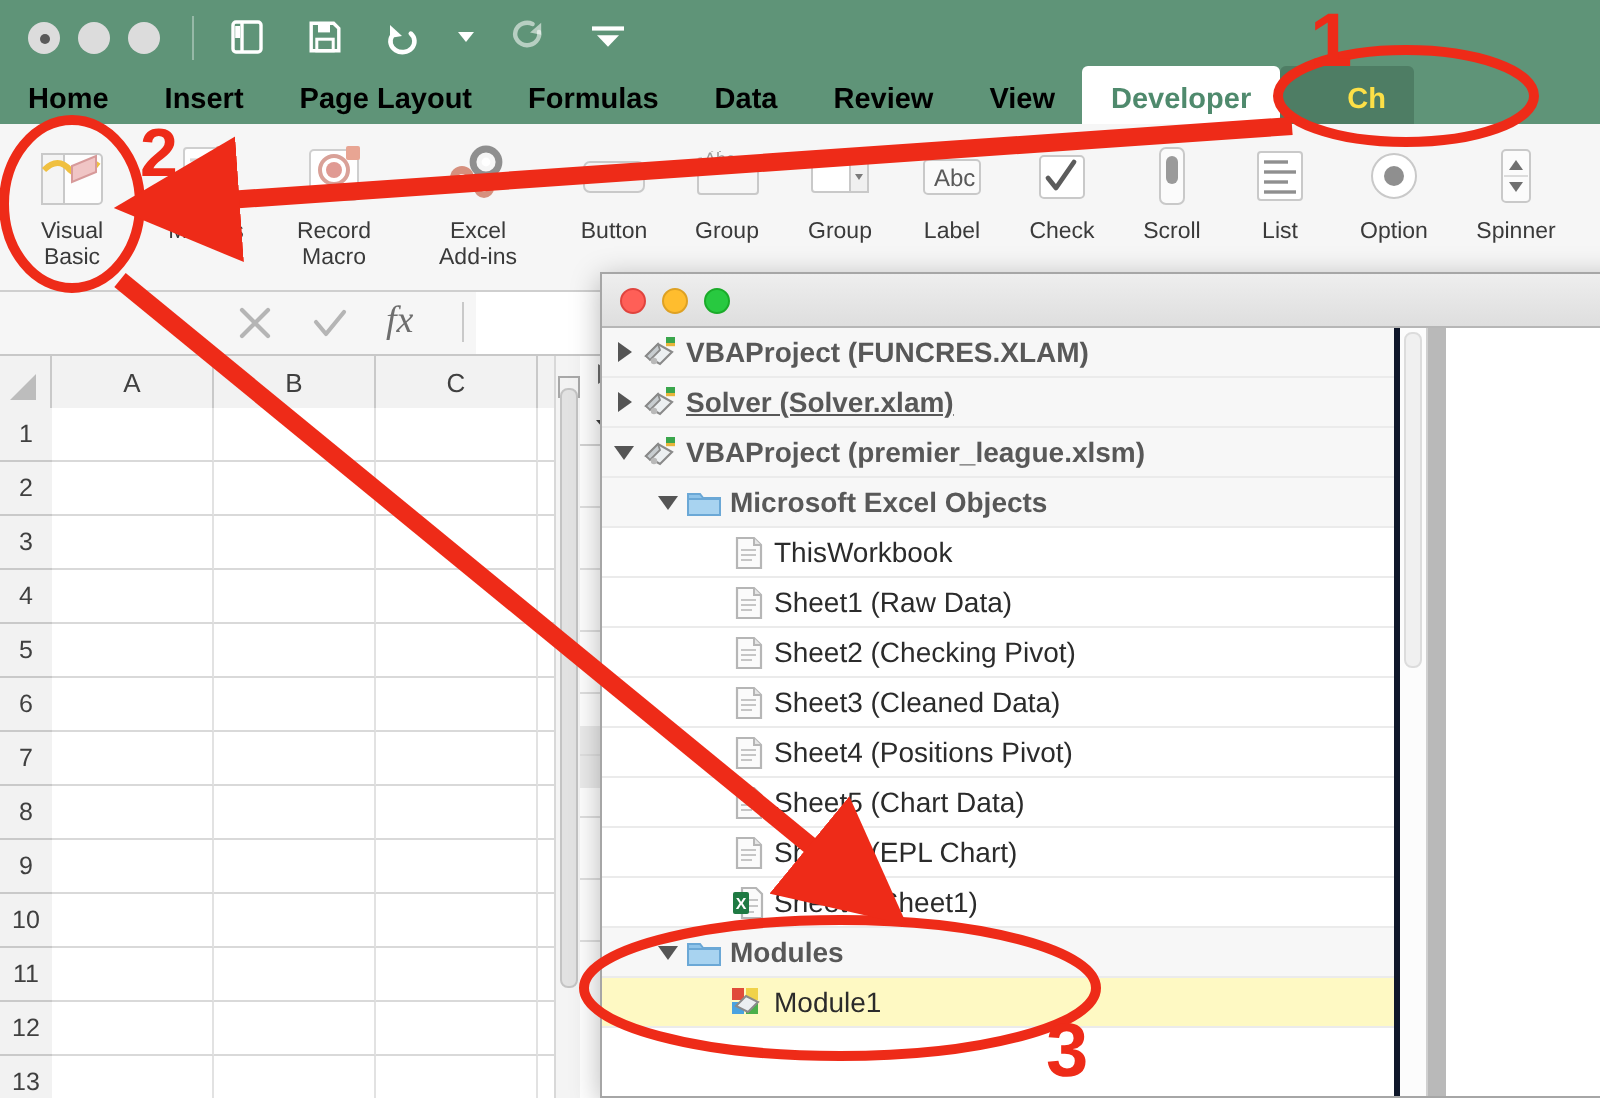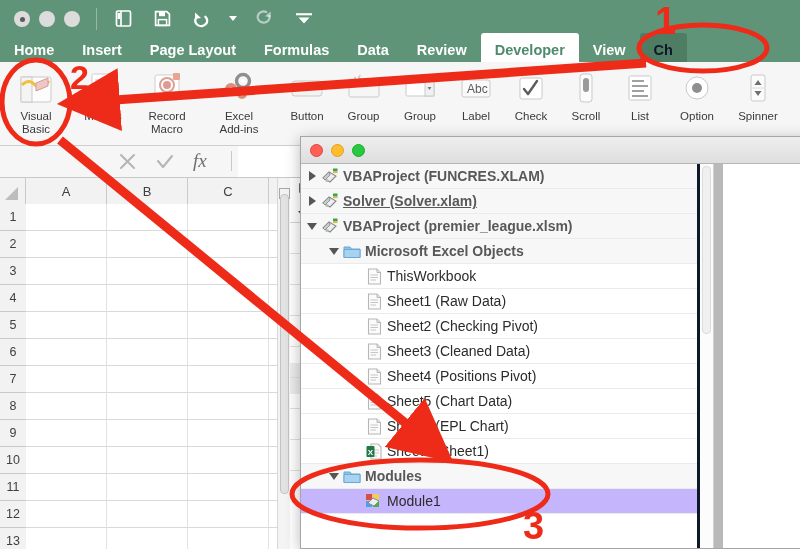--- a/index.html
+++ b/index.html
@@ -20,26 +20,26 @@
   .tl.first{display:flex;align-items:center;justify-content:center;}
   .tl.first::after{content:"";width:5px;height:5px;border-radius:50%;background:#5a5a5a;}
   .qat-sep{position:absolute;left:96px;top:8px;width:1px;height:22px;background:rgba(255,255,255,.35);}
   .qat{position:absolute;top:7px;left:112px;display:flex;align-items:center;gap:17px;}
   .qat-ic{width:22px;height:22px;display:flex;align-items:center;justify-content:center;color:#fff;}
   .qat-ic svg{display:block;}
   .caret{width:0;height:0;border-left:4px solid transparent;border-right:4px solid transparent;border-top:5px solid #fff;}
 
   
   .tabstrip{position:absolute;left:0;top:33px;height:29px;width:800px;display:flex;align-items:flex-end;}
-  .rtab{font-size:14.5px;font-weight:bold;color:#ffffff;padding:0 0 5px 0;line-height:1;white-space:nowrap;}
+  .rtab{font-size:14.5px;font-weight:bold;color:#000000;padding:0 0 5px 0;line-height:1;white-space:nowrap;}
   .rtab-wrap{height:29px;display:flex;align-items:flex-end;padding:0 14px;box-sizing:border-box;}
   .rtab-wrap.active{background:#ffffff;height:29px;border-radius:3px 3px 0 0;}
   .rtab-wrap.active .rtab{color:#4f8a6d;}
   .rtab-wrap.dark{background:#4e7d64;border-radius:3px 3px 0 0;}
-  .rtab-wrap.dark .rtab{color:#0f172a;}
+  .rtab-wrap.dark .rtab{color:#fde047;margin-left:20px;}
 
   
   .ribbon-body{position:absolute;left:0;top:62px;width:800px;height:83px;background:#f6f6f6;border-bottom:1px solid #cfcfcf;}
   .ribbon-items{position:absolute;left:0;top:0;height:83px;display:flex;align-items:flex-start;}
   .rb-item{width:0;height:83px;display:flex;flex-direction:column;align-items:center;justify-content:flex-start;padding-top:6px;box-sizing:border-box;}
   .rb-ic{height:40px;display:flex;align-items:center;justify-content:center;}
   .rb-lbl{font-size:11.5px;color:#3a3a3a;text-align:center;line-height:13px;margin-top:2px;}
 
   
   .fbar{position:absolute;left:0;top:145px;width:800px;height:33px;background:#f6f6f6;border-bottom:1px solid #c8c8c8;box-sizing:border-box;}
@@ -92,21 +92,21 @@
   .vba-body{position:absolute;left:0;top:27px;width:518px;bottom:0;display:flex;}
   .vba-tree{width:399px;background:#fff;border-right:3px solid #0f172a;box-sizing:border-box;overflow:hidden;}
   .vba-sb{width:14px;background:#fcfcfc;border-right:1px solid #d0d0d0;position:relative;box-sizing:border-box;}
   .vba-sb-thumb{position:absolute;left:2px;top:2px;width:9px;height:168px;background:#f0f0f0;border:1px solid #dcdcdc;box-sizing:border-box;border-radius:4px;}
   .vba-sb2{width:9px;background:#b9b9b9;}
   .vba-pane{flex:1;background:#fff;}
 
   .tnode{height:25px;display:flex;align-items:center;box-sizing:border-box;
          border-bottom:1px solid #ebebeb;padding-right:4px;font-size:14px;color:#2b2b2b;white-space:nowrap;}
   .tnode.hdr{background:#f7f7f7;font-weight:bold;color:#585858;}
-  .tnode.sel{background:#c4b5fd;}
+  .tnode.sel{background:#fef9c3;}
   .tw{width:14px;display:flex;align-items:center;justify-content:center;flex:0 0 14px;}
   .tw .tri-r{width:0;height:0;border-top:5px solid transparent;border-bottom:5px solid transparent;border-left:7px solid #555;}
   .tw .tri-d{width:0;height:0;border-left:5px solid transparent;border-right:5px solid transparent;border-top:7px solid #555;}
   .tico{width:22px;flex:0 0 22px;display:flex;align-items:center;justify-content:center;}
   .tlabel{padding-left:2px;}
 
   
   #annot{position:absolute;left:0;top:0;width:800px;height:549px;pointer-events:none;}
   .anum{position:absolute;color:#ee2b18;font-weight:bold;font-family:"Liberation Sans",sans-serif;}
 </style>
@@ -478,25 +478,25 @@
         </div>
         <div class="rtab-wrap">
           <div class="rtab">Formulas</div>
         </div>
         <div class="rtab-wrap">
           <div class="rtab">Data</div>
         </div>
         <div class="rtab-wrap">
           <div class="rtab">Review</div>
         </div>
+        <div class="rtab-wrap">
+          <div class="rtab">View</div>
+        </div>
         <div class="rtab-wrap active">
           <div class="rtab">Developer</div>
-        </div>
-        <div class="rtab-wrap">
-          <div class="rtab">View</div>
         </div>
         <div class="rtab-wrap dark">
           <div class="rtab">Ch</div>
         </div>
       </div>
   </div>
 </div>
 
 <div id="vba-window">
   <div class="vba-title">

